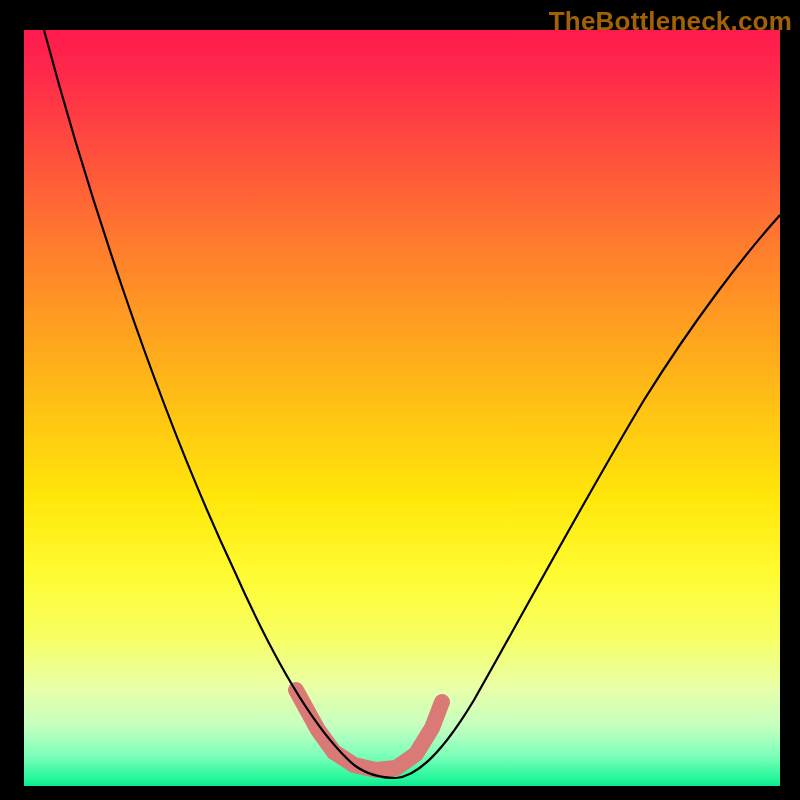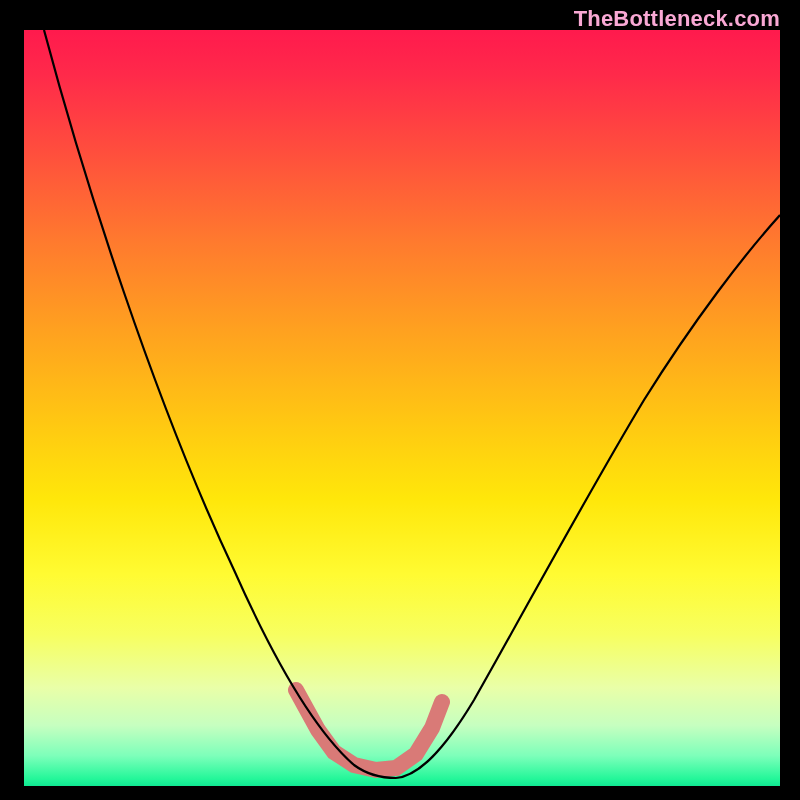--- a/index.html
+++ b/index.html
@@ -6,25 +6,25 @@
   html, body { width: 800px; height: 800px; overflow: hidden; background: #000; }
   .frame {
     position: relative;
     width: 800px;
     height: 800px;
     background: #000;
   }
   .watermark {
     position: absolute;
     top: 6px;
-    right: 20px;
+    right: 8px;
     font-family: Arial, Helvetica, sans-serif;
-    font-size: 22px;
+    font-size: 26px;
     font-weight: 600;
-    color: #f9a8d4;
+    color: #a16207;
     letter-spacing: 0.2px;
     z-index: 5;
   }
   .plot {
     position: absolute;
     left: 24px;
     top: 30px;
     width: 756px;
     height: 756px;
     background: linear-gradient(to bottom,

